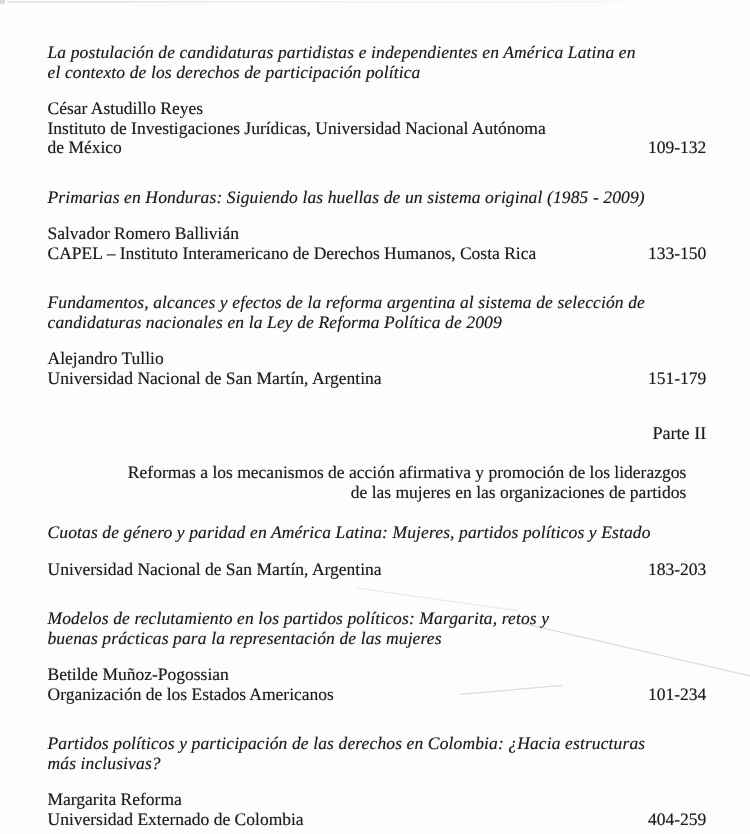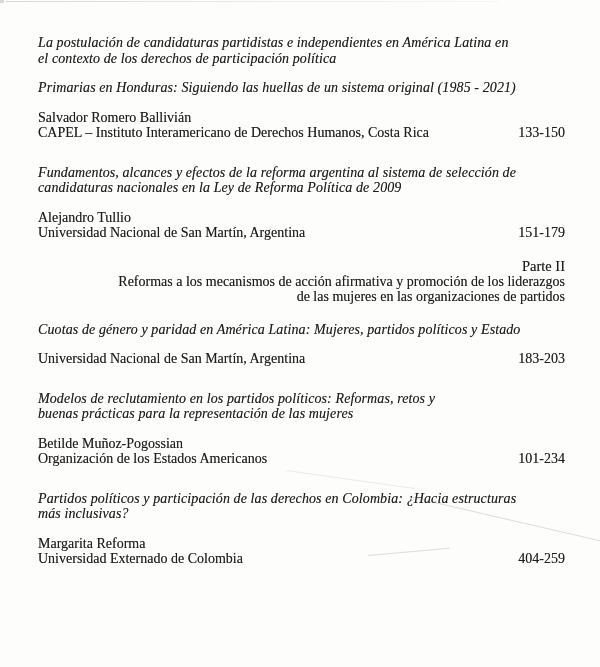--- a/index.html
+++ b/index.html
@@ -69,36 +69,36 @@
   .affiliation {
     white-space: pre-line;
   }
   .pages {
     flex: 0 0 auto;
     font-size: 14px;
     line-height: 15.5px;
     padding-left: 12px;
     text-shadow: 0 0 0.6px rgba(45,42,38,0.55);
   }
-  .entry-3 .byline-row { margin-bottom: 17px; }
+  .entry-3 .byline-row { margin-bottom: 28px; }
   .part-heading {
     text-align: right;
     margin: 0 0 17px 0;
     text-shadow: 0 0 0.6px rgba(45,42,38,0.55);
   }
   .part-title {
     font-size: 14.5px;
     line-height: 16px;
     margin: 0;
   }
   .part-subtitle {
     font-size: 14px;
     line-height: 15.5px;
     white-space: pre-line;
-    margin: 0;
+    margin: 16px;
   }
   .last .byline-row { margin-bottom: 0; }
   .scan-artifact {
     position: absolute;
     height: 1px;
     background: rgba(140,138,132,0.28);
     transform-origin: left top;
     pointer-events: none;
   }
   .artifact-a {
@@ -126,24 +126,32 @@
 
 <div class="page">
   <div class="scan-edge-top"></div>
   <div class="corner-speck"></div>
 
   <div class="content">
 
     <div class="entry">
       <p class="entry-title">La postulación de candidaturas partidistas e independientes en América Latina en
 el contexto de los derechos de participación política</p>
-    </div>
-
-    <div class="entry">
-      <p class="entry-title">Primarias en Honduras: Siguiendo las huellas de un sistema original (1985 - 2021)</p>
+      <div class="byline-row">
+        <div class="byline">
+          <div>César Astudillo Reyes</div>
+          <div class="affiliation">Instituto de Investigaciones Jurídicas, Universidad Nacional Autónoma
+de México</div>
+        </div>
+        <div class="pages">109-132</div>
+      </div>
+    </div>
+
+    <div class="entry">
+      <p class="entry-title">Primarias en Honduras: Siguiendo las huellas de un sistema original (1985 - 2009)</p>
       <div class="byline-row">
         <div class="byline">
           <div>Salvador Romero Ballivián</div>
           <div class="affiliation">CAPEL – Instituto Interamericano de Derechos Humanos, Costa Rica</div>
         </div>
         <div class="pages">133-150</div>
       </div>
     </div>
 
     <div class="entry entry-3">
@@ -168,21 +176,21 @@
       <p class="entry-title">Cuotas de género y paridad en América Latina: Mujeres, partidos políticos y Estado</p>
       <div class="byline-row">
         <div class="byline">
           <div class="affiliation">Universidad Nacional de San Martín, Argentina</div>
         </div>
         <div class="pages">183-203</div>
       </div>
     </div>
 
     <div class="entry">
-      <p class="entry-title">Modelos de reclutamiento en los partidos políticos: Reformas, retos y
+      <p class="entry-title">Modelos de reclutamiento en los partidos políticos: Margarita, retos y
 buenas prácticas para la representación de las mujeres</p>
       <div class="byline-row">
         <div class="byline">
           <div>Betilde Muñoz-Pogossian</div>
           <div class="affiliation">Organización de los Estados Americanos</div>
         </div>
         <div class="pages">101-234</div>
       </div>
     </div>
 

